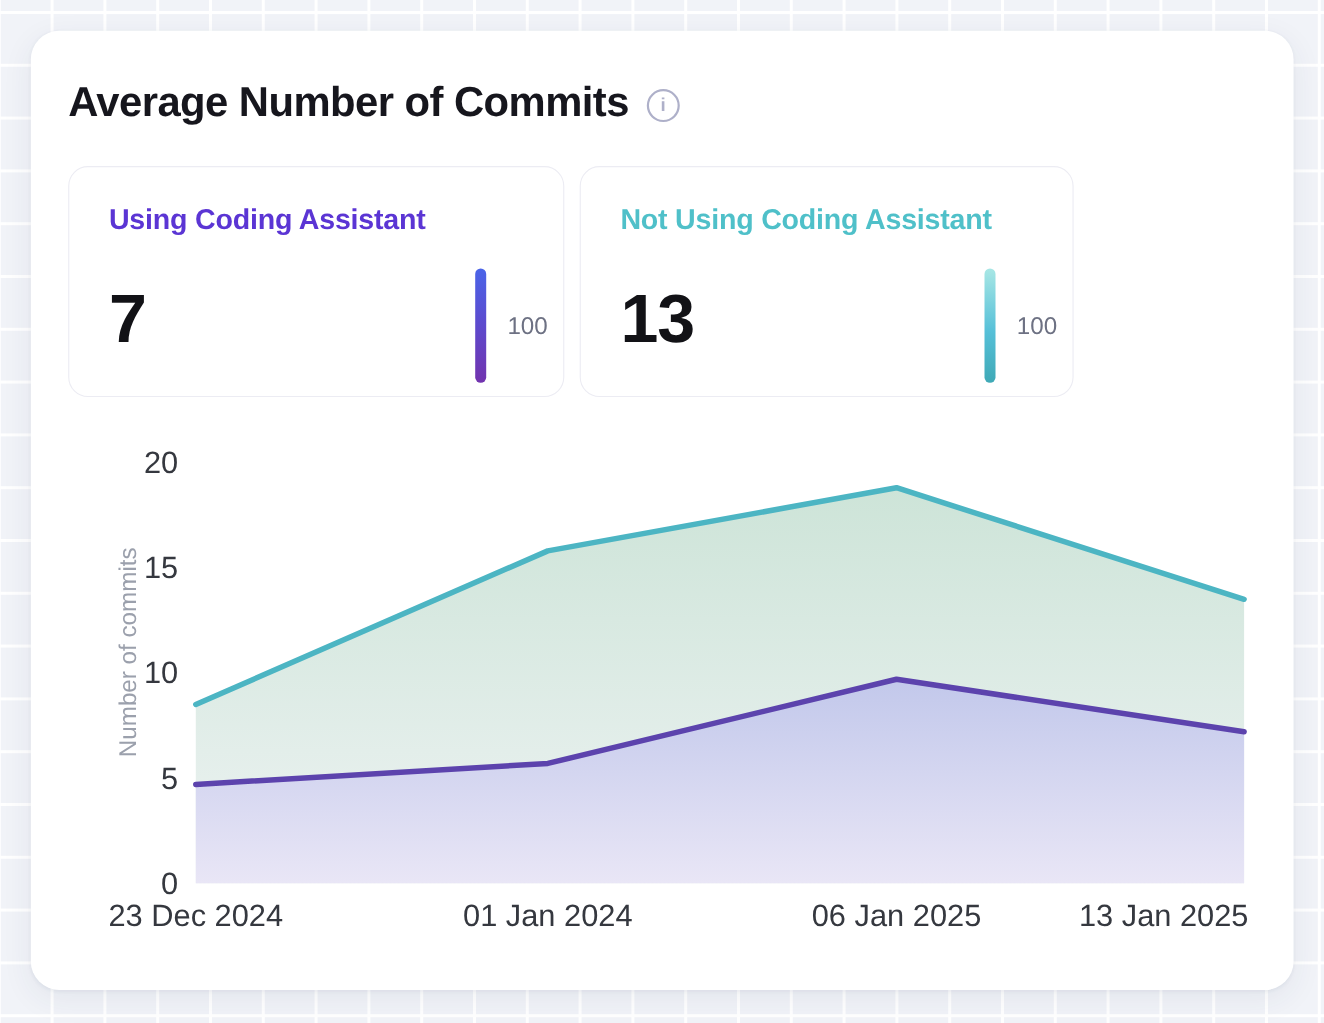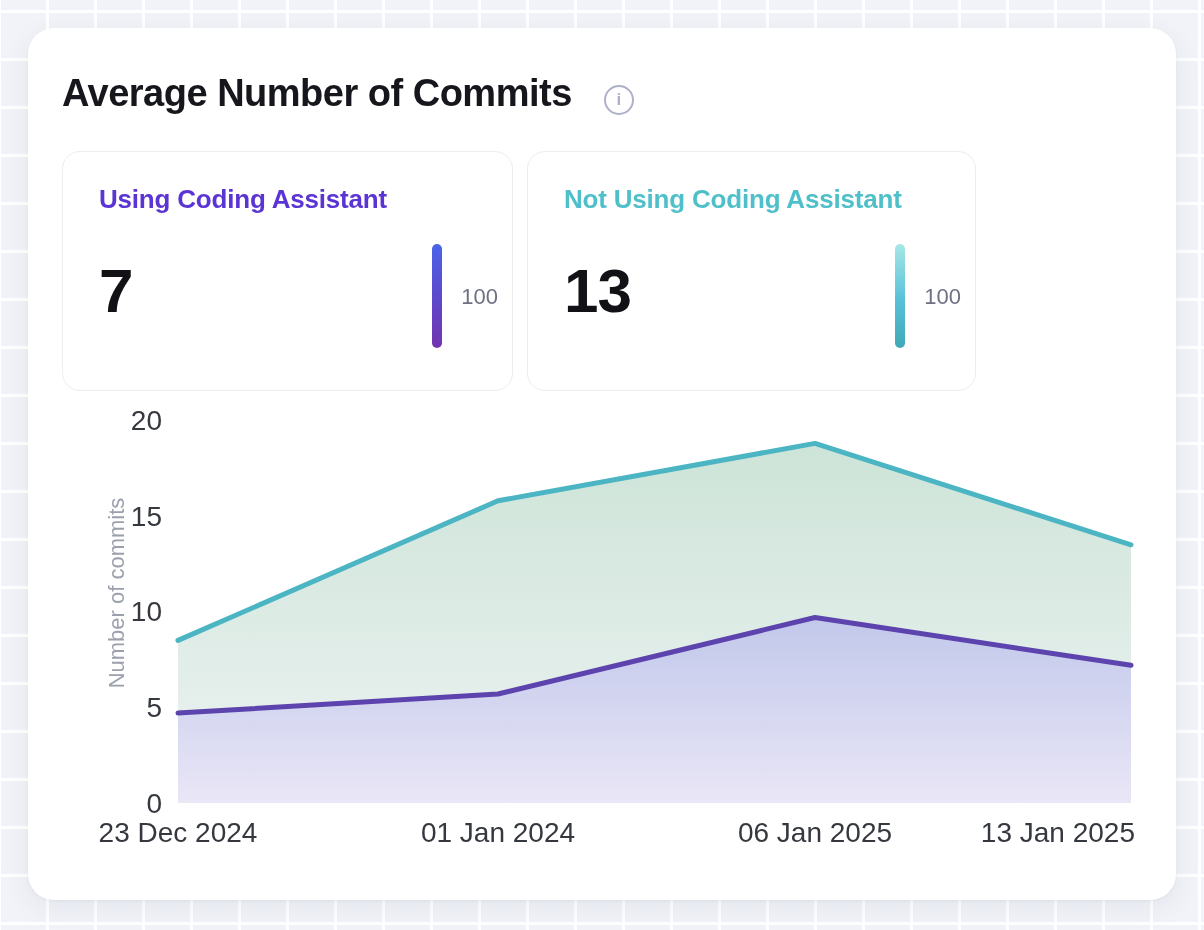--- a/index.html
+++ b/index.html
@@ -12,31 +12,31 @@
       linear-gradient(to bottom, #ffffff 0, #ffffff 3px, transparent 3px);
     background-size:48px 48px;
     background-position:-2px 10px;
     position:relative;
   }
   .main-card {
     position:absolute; left:28px; top:28px; width:1148px; height:872px;
     background:#ffffff; border-radius:26px;
     box-shadow:0 8px 28px rgba(40,50,90,.07), 0 1px 3px rgba(40,50,90,.05);
   }
-  .title-row { position:absolute; left:34px; top:44px; display:flex; align-items:flex-end; gap:32px; }
+  .title-row { position:absolute; left:34px; top:44px; display:flex; align-items:center; gap:16px; }
   .page-title { font-size:38px; font-weight:700; color:#16161d; letter-spacing:-0.5px; }
   .info-icon {
     width:30px; height:30px; border-radius:50%;
     border:2.5px solid #aeb0c9; color:#aeb0c9;
     display:flex; align-items:center; justify-content:center;
     font-size:17px; font-weight:700; font-style:normal; cursor:pointer;
     margin-top:4px;
   }
   .stat-card {
-    position:absolute; top:123px; height:240px; background:#fff;
+    position:absolute; top:123px; height:210px; background:#fff;
     border:1.5px solid #ececf3; border-radius:18px;
   }
   .stat-card.first { left:34px; width:451px; }
   .stat-card.second { left:499px; width:449px; }
   .stat-label { position:absolute; left:36px; top:32px; font-size:26px; font-weight:700; letter-spacing:-0.2px; }
   .stat-card.first .stat-label { color:#5b35d4; }
   .stat-card.second .stat-label { color:#4fc0c9; }
   .stat-value { position:absolute; left:36px; top:108px; font-size:62px; font-weight:800; color:#121216; line-height:1; letter-spacing:-1px; }
   .gauge-pill {
     position:absolute; right:70px; top:92px; width:10px; height:104px; border-radius:6px;

